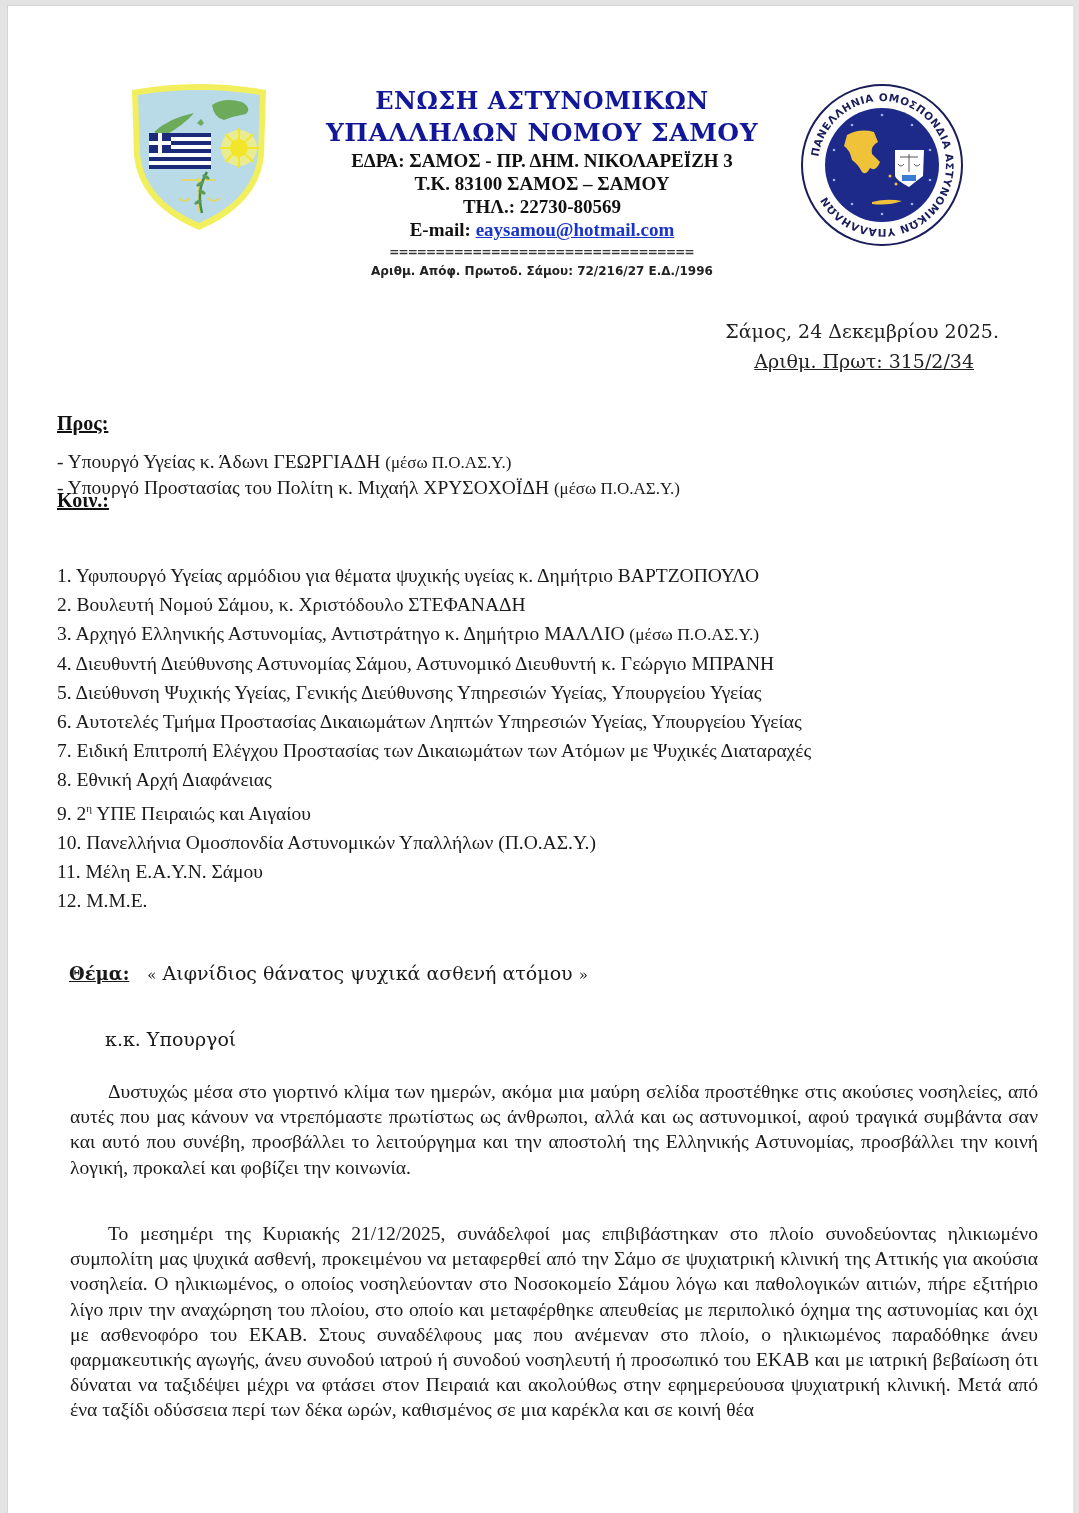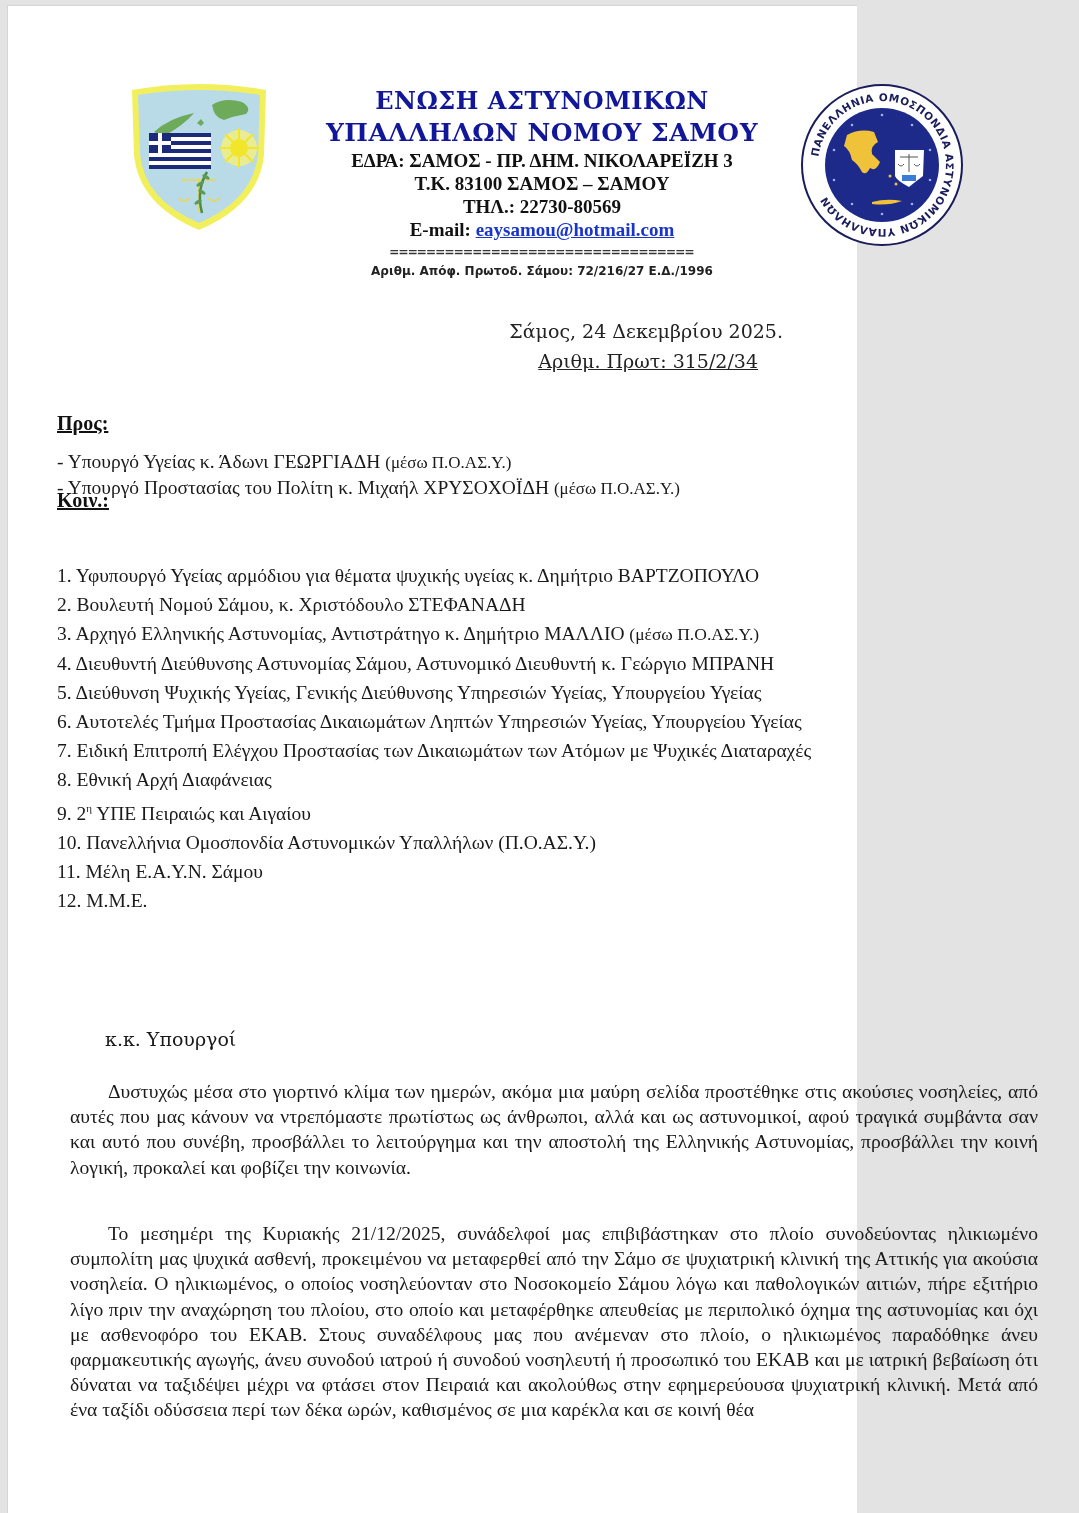--- a/index.html
+++ b/index.html
@@ -3,21 +3,21 @@
 <meta charset="utf-8">
 <style>
   html, body { margin: 0; padding: 0; }
   body {
     width: 1079px; height: 1513px; overflow: hidden;
     background: #e3e3e3;
     font-family: "Liberation Serif", "DejaVu Serif", serif;
     color: #1a1a1a;
   }
   .page {
-    position: absolute; left: 7px; top: 5px; width: 850px; height: 1508px;
+    position: absolute; left: 7px; top: 5px; width: 1066px; height: 1508px;
     background: #ffffff;
     box-shadow: inset 1px 1px 0 #d5d5d5;
   }
   .abs { position: absolute; }
   
   .logo-left { left: 117px; top: 75px; width: 150px; height: 152px; }
   .logo-right { left: 785px; top: 75px; width: 180px; height: 170px; }
   .letterhead {
     left: 295px; top: 80px; width: 480px; text-align: center;
     font-family: "Liberation Serif", serif; font-weight: bold;
@@ -206,19 +206,22 @@
     <li>5. Διεύθυνση Ψυχικής Υγείας, Γενικής Διεύθυνσης Υπηρεσιών Υγείας, Υπουργείου Υγείας</li>
     <li>6. Αυτοτελές Τμήμα Προστασίας Δικαιωμάτων Ληπτών Υπηρεσιών Υγείας, Υπουργείου Υγείας</li>
     <li>7. Ειδική Επιτροπή Ελέγχου Προστασίας των Δικαιωμάτων των Ατόμων με Ψυχικές Διαταραχές</li>
     <li>8. Εθνική Αρχή Διαφάνειας</li>
     <li><span>9. 2</span><sup>η</sup><span> ΥΠΕ Πειραιώς και Αιγαίου</span></li>
     <li>10. Πανελλήνια Ομοσπονδία Αστυνομικών Υπαλλήλων (Π.Ο.ΑΣ.Υ.)</li>
     <li>11. Μέλη Ε.Α.Υ.Ν. Σάμου</li>
     <li>12. Μ.Μ.Ε.</li>
   </ul>
 
+  <div class="abs subject">
+    <span class="label">Θέμα:</span><span class="q">«</span><span> Αιφνίδιος θάνατος ψυχικά ασθενή ατόμου </span><span class="q">»</span>
+  </div>
 
   <div class="abs salutation">κ.κ. Υπουργοί</div>
 
   <p class="abs body-text p1">Δυστυχώς μέσα στο γιορτινό κλίμα των ημερών, ακόμα μια μαύρη σελίδα προστέθηκε στις ακούσιες νοσηλείες, από αυτές που μας κάνουν να ντρεπόμαστε πρωτίστως ως άνθρωποι, αλλά και ως αστυνομικοί, αφού τραγικά συμβάντα σαν και αυτό που συνέβη, προσβάλλει το λειτούργημα και την αποστολή της Ελληνικής Αστυνομίας, προσβάλλει την κοινή λογική, προκαλεί και φοβίζει την κοινωνία.</p>
   <p class="abs body-text p2">Το μεσημέρι της Κυριακής 21/12/2025, συνάδελφοί μας επιβιβάστηκαν στο πλοίο συνοδεύοντας ηλικιωμένο συμπολίτη μας ψυχικά ασθενή, προκειμένου να μεταφερθεί από την Σάμο σε ψυχιατρική κλινική της Αττικής για ακούσια νοσηλεία. Ο ηλικιωμένος, ο οποίος νοσηλεύονταν στο Νοσοκομείο Σάμου λόγω και παθολογικών αιτιών, πήρε εξιτήριο λίγο πριν την αναχώρηση του πλοίου, στο οποίο και μεταφέρθηκε απευθείας με περιπολικό όχημα της αστυνομίας και όχι με ασθενοφόρο του ΕΚΑΒ. Στους συναδέλφους μας που ανέμεναν στο πλοίο, ο ηλικιωμένος παραδόθηκε άνευ φαρμακευτικής αγωγής, άνευ συνοδού ιατρού ή συνοδού νοσηλευτή ή προσωπικό του ΕΚΑΒ και με ιατρική βεβαίωση ότι δύναται να ταξιδέψει μέχρι να φτάσει στον Πειραιά και ακολούθως στην εφημερεύουσα ψυχιατρική κλινική. Μετά από ένα ταξίδι οδύσσεια περί των δέκα ωρών, καθισμένος σε μια καρέκλα και σε κοινή θέα</p>
 
 </div>
 
 </body></html>

